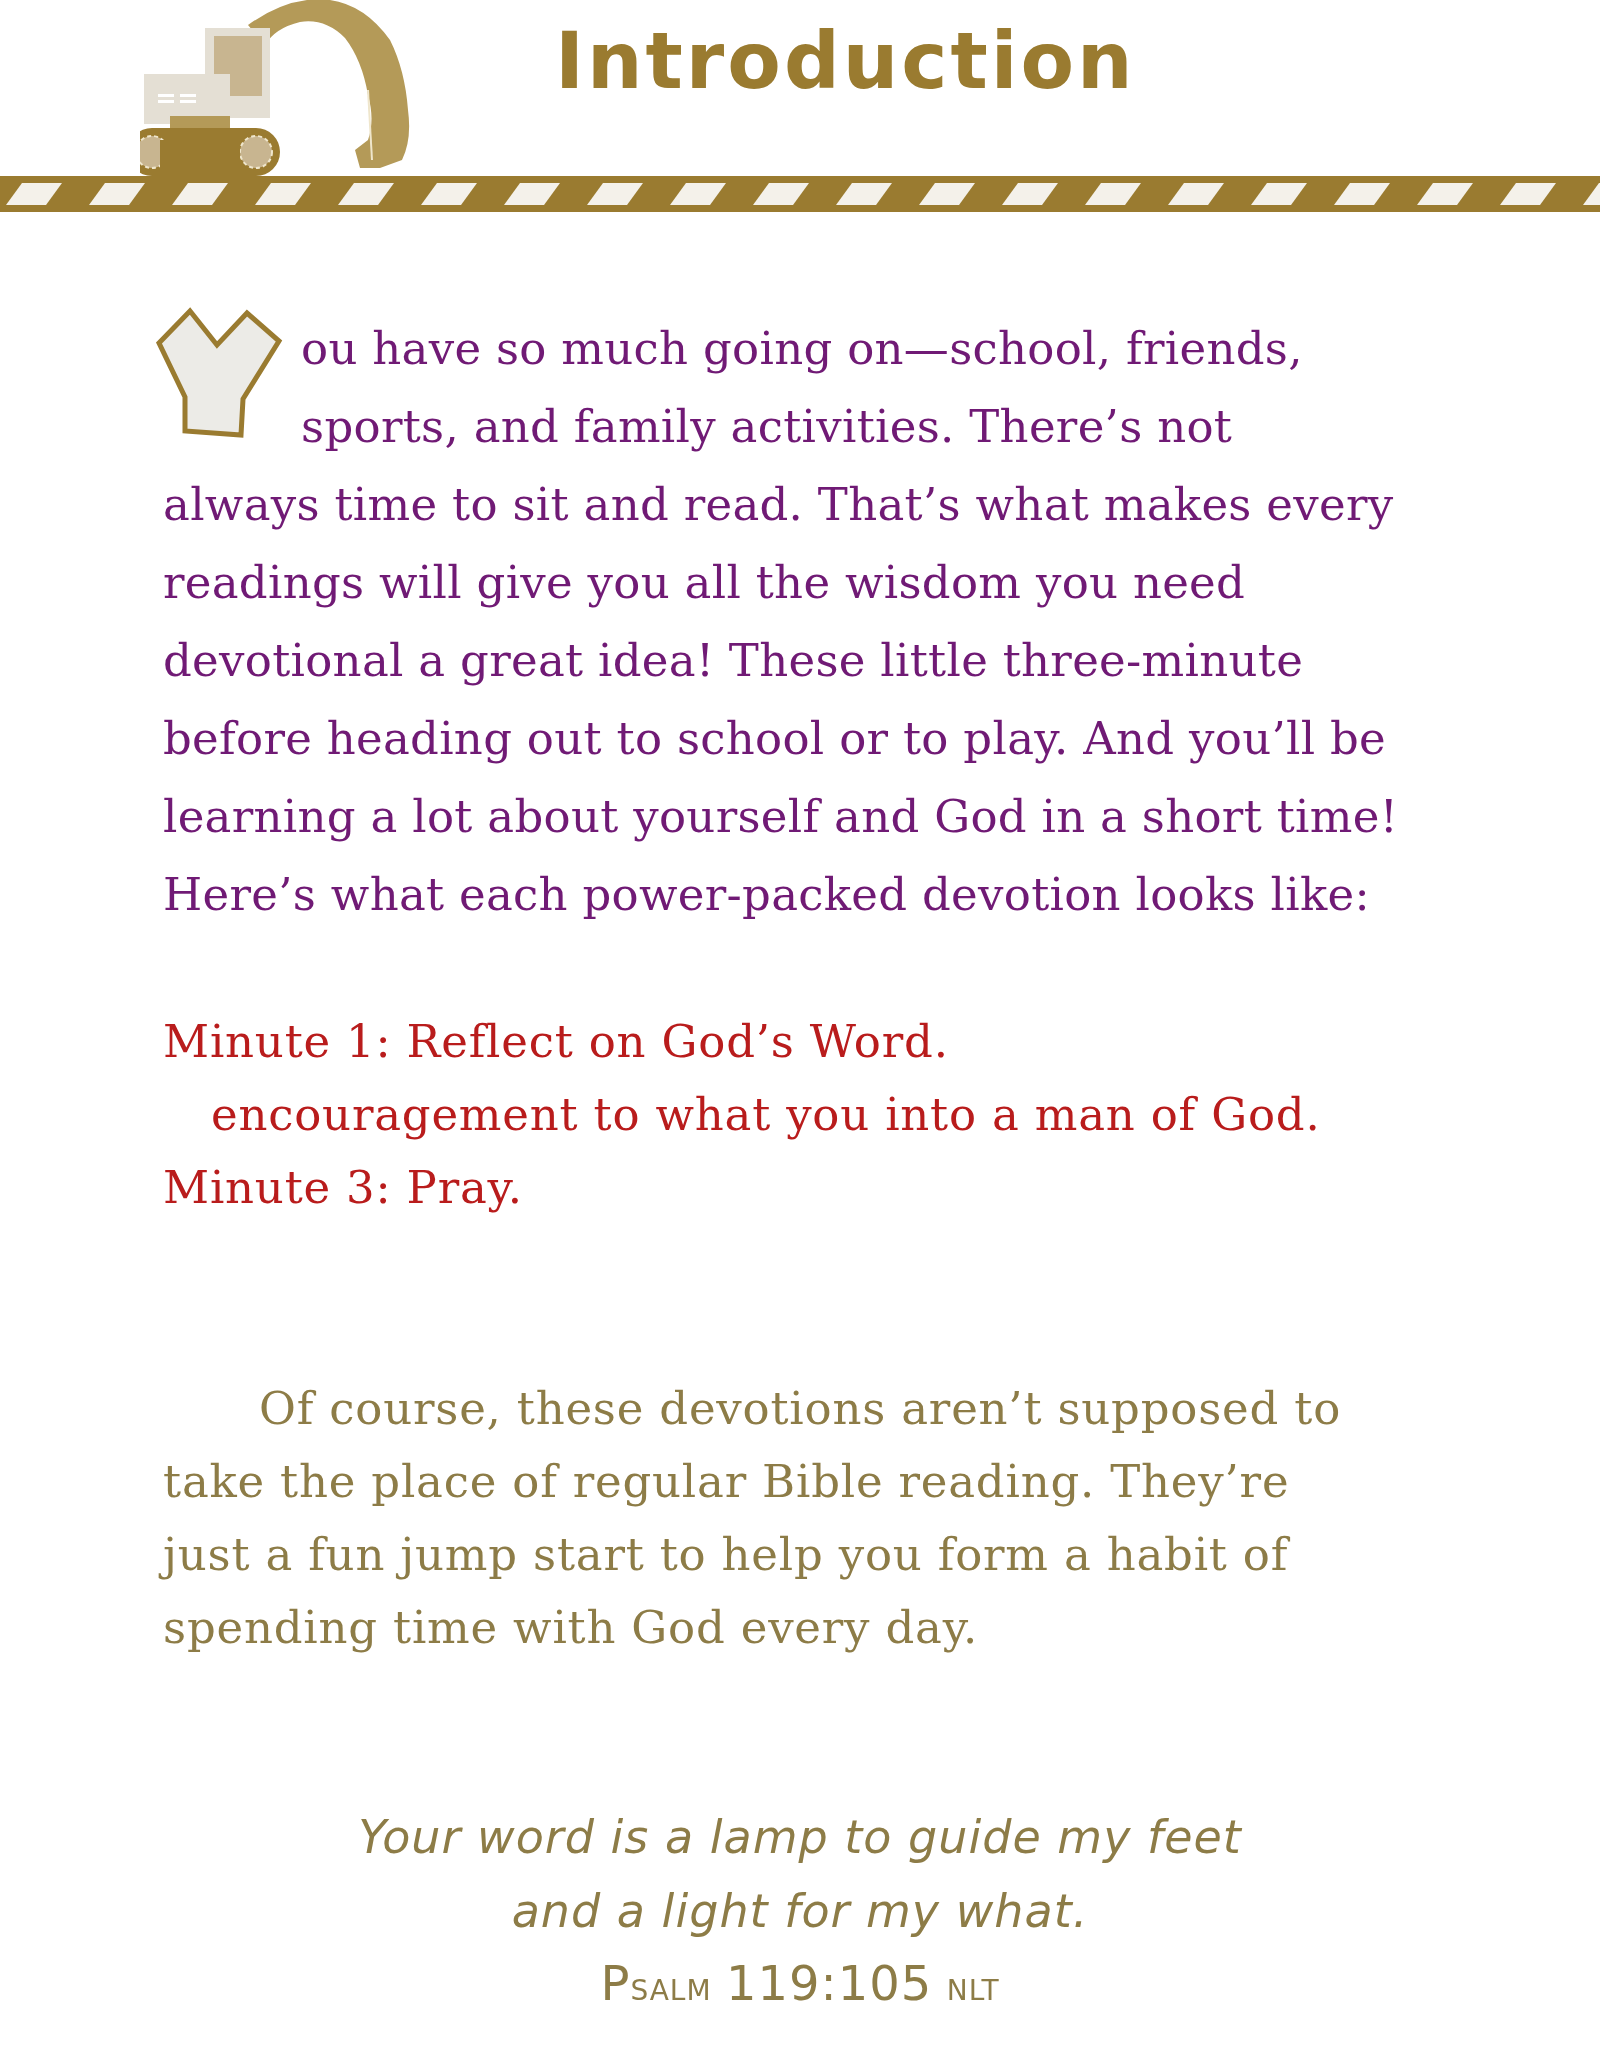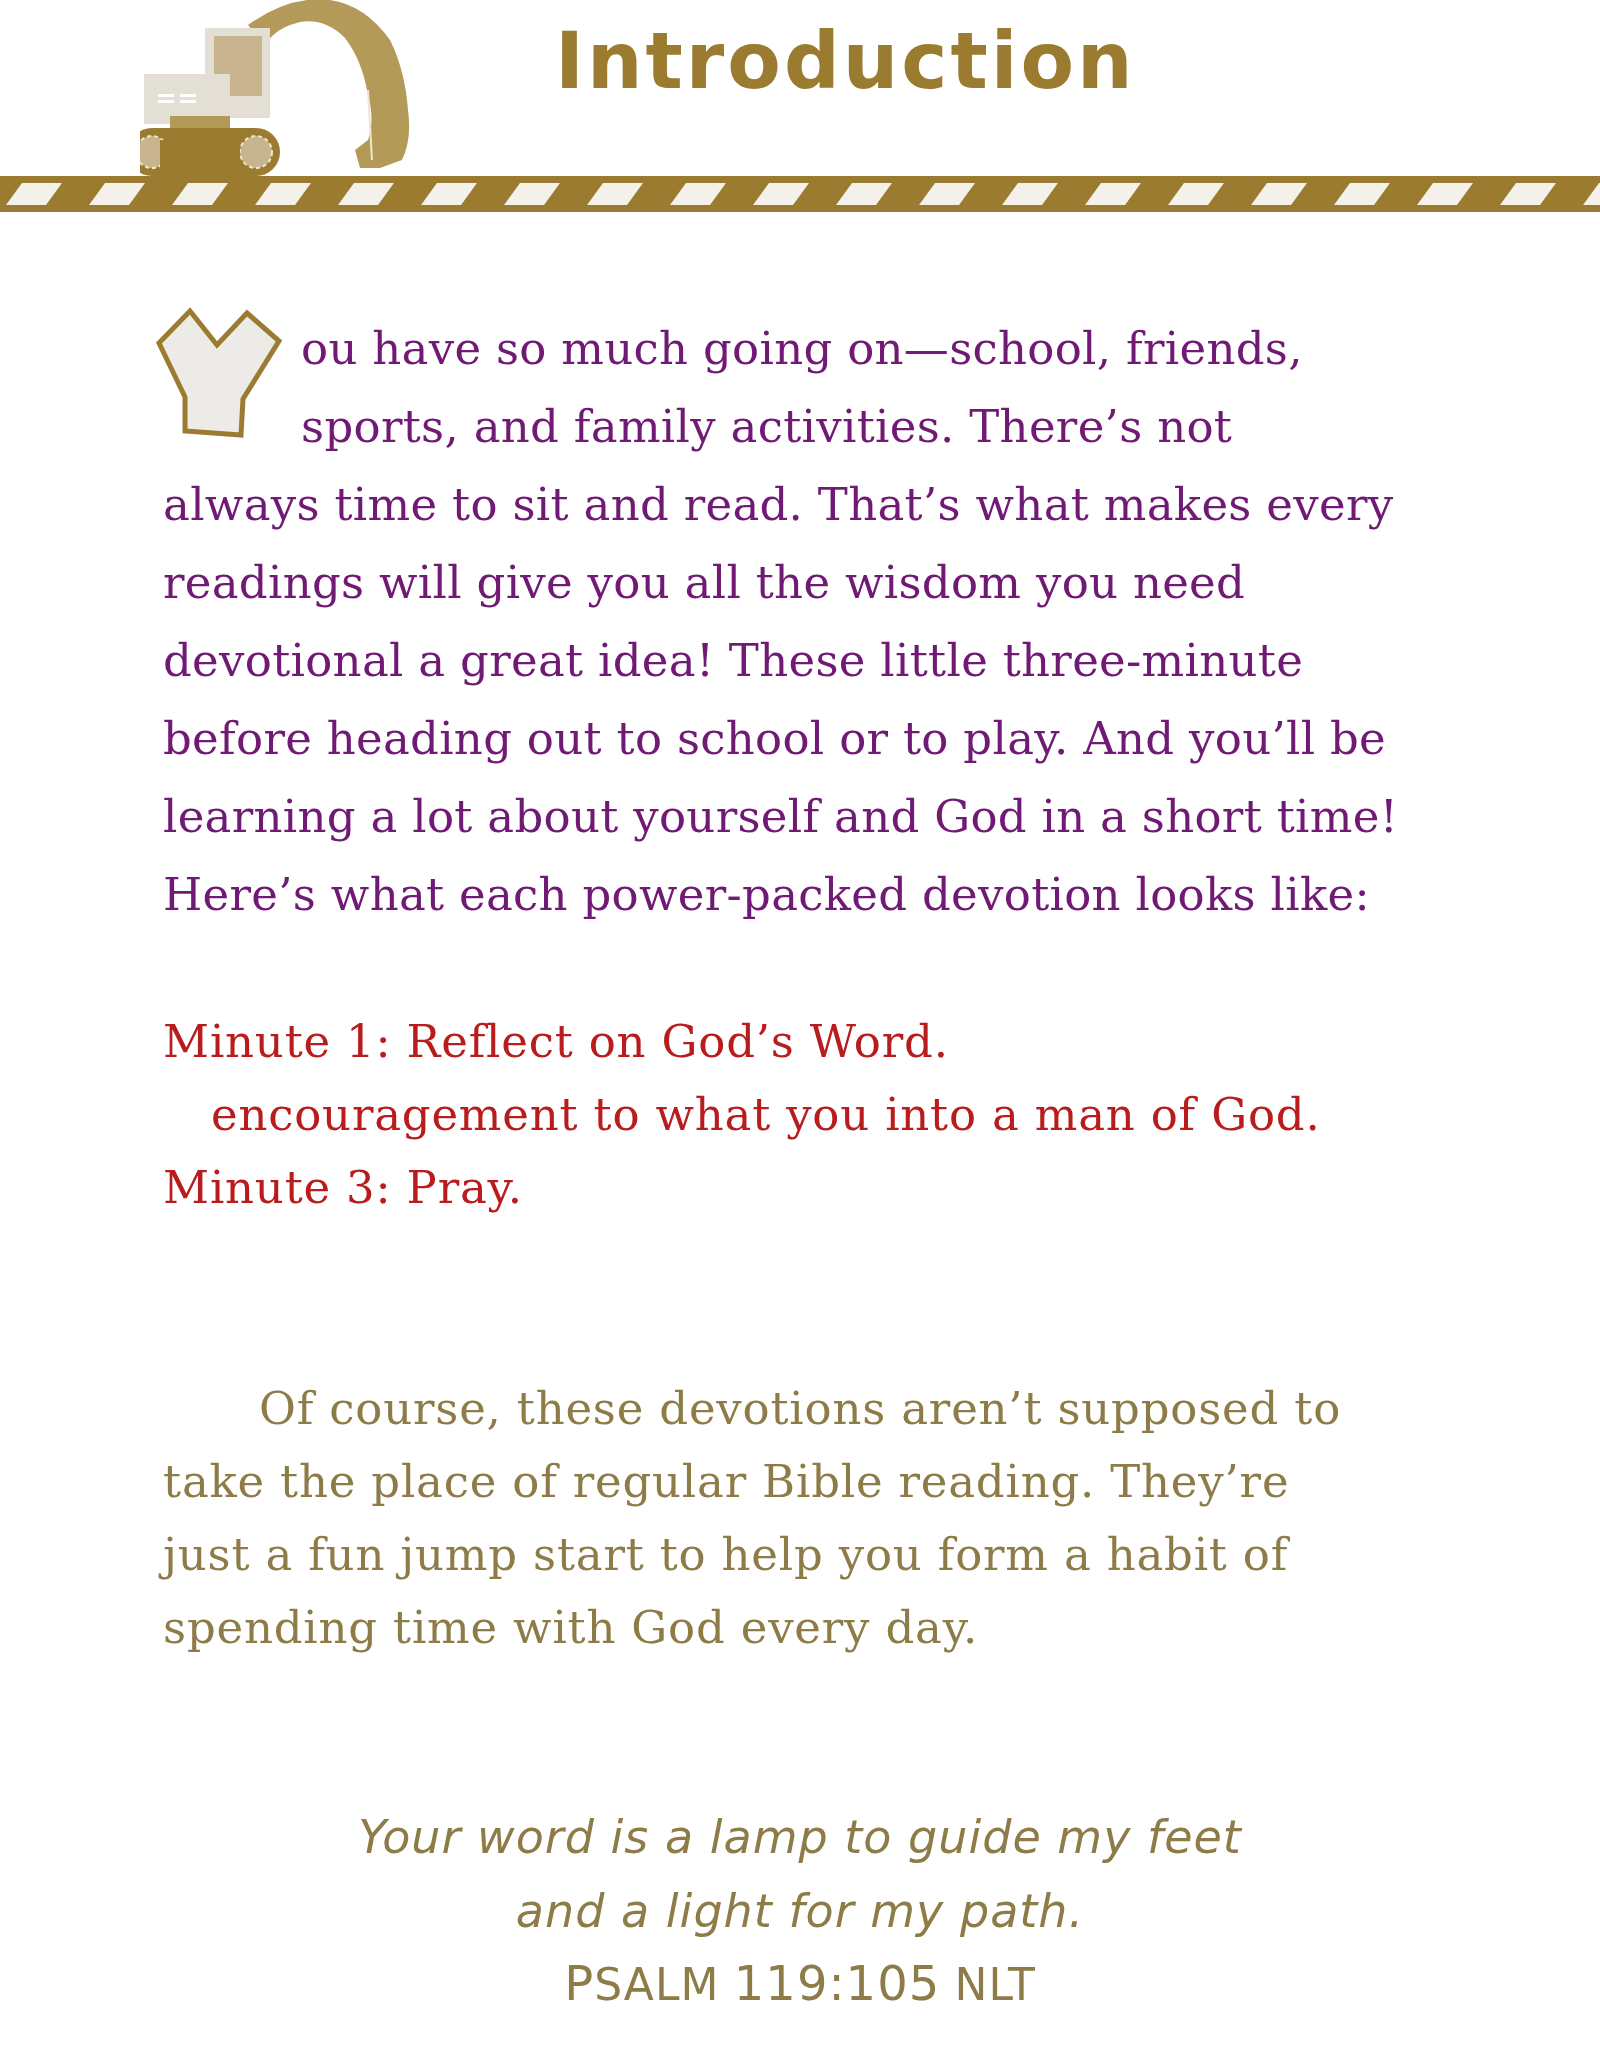--- a/index.html
+++ b/index.html
@@ -28,21 +28,21 @@
   .para2 { position: absolute; left: 163px; top: 1372px; color: #8d7c47; font-size: 45px; letter-spacing: 0.8px; }
   .para2 .line { height: 73px; line-height: 73px; }
   .para2 .first { padding-left: 96px; }
   .verse {
     position: absolute; left: 0; width: 1600px; top: 1800px; text-align: center;
     font-family: "DejaVu Sans", sans-serif; color: #8d7c47;
   }
   .verse .v { font-style: italic; font-size: 46px; line-height: 74px; letter-spacing: 1px; font-weight: 300; }
   .verse .ref { font-size: 42px; line-height: 70px; letter-spacing: 1px; }
   .verse .ref .big { font-size: 48px; }
-  .verse .ref .sc { font-size: 44px; }
+  .verse .ref .sc { font-size: 28px; }
 </style>
 </head>
 <body>
 
 <div class="header">
   <svg class="excavator" viewBox="0 0 350 180" xmlns="http://www.w3.org/2000/svg">
 
     <path d="M108 25 Q150 -5 190 0 Q225 5 250 40 Q265 70 268 110 Q272 140 262 160 L240 168 L220 168 L215 150 L228 140 Q235 120 228 95 Q222 60 205 38 Q185 18 160 22 Q135 28 125 45 Z" fill="#b49a58"></path>
     <path d="M228 90 L232 160" stroke="#efe6cc" stroke-width="2" fill="none"></path>
 
@@ -96,19 +96,19 @@
 
 <div class="para2">
   <div class="line first">Of course, these devotions aren’t supposed to</div>
   <div class="line">take the place of regular Bible reading. They’re</div>
   <div class="line">just a fun jump start to help you form a habit of</div>
   <div class="line">spending time with God every day.</div>
 </div>
 
 <div class="verse">
   <div class="v">Your word is a lamp to guide my feet</div>
-  <div class="v">and a light for my path.</div>
+  <div class="v">and a light for my what.</div>
   <div class="ref">
     <span class="big">P</span><span class="sc">SALM</span>
     <span class="big">119:105</span>
     <span class="sc">NLT</span>
   </div>
 </div>
 
 </body></html>

